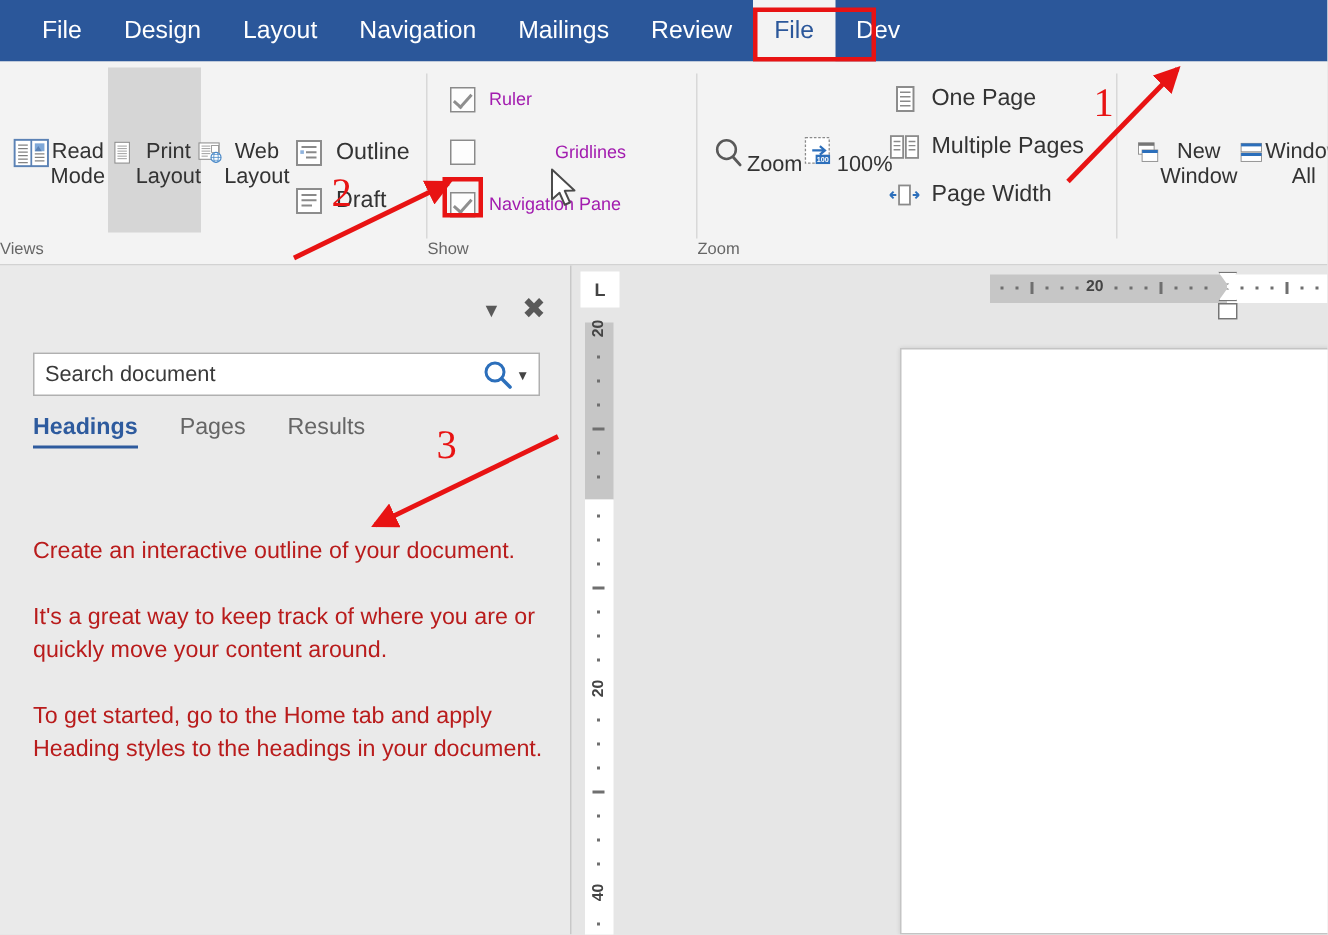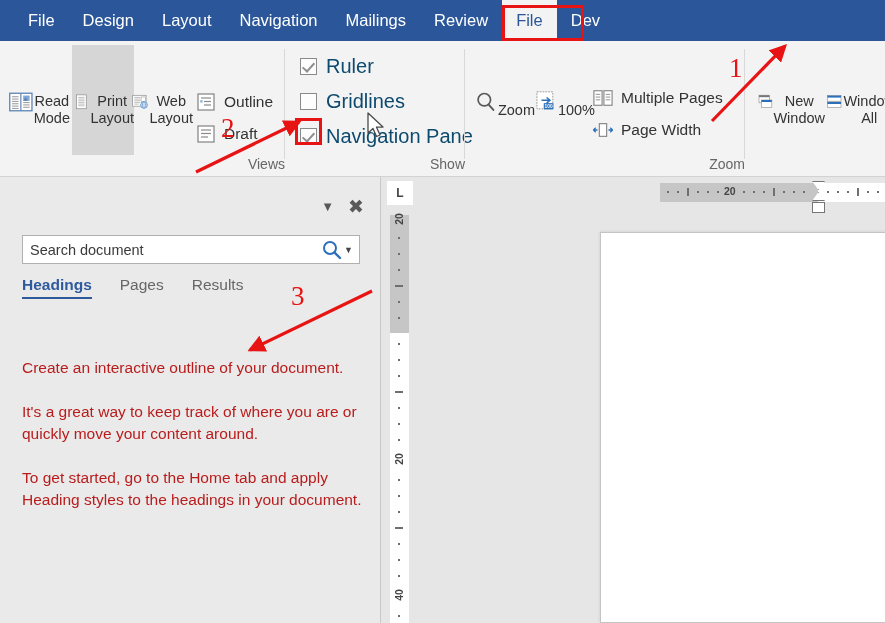--- a/index.html
+++ b/index.html
@@ -43,21 +43,21 @@
 
   
   .ribbon {
     position: absolute; left: 0; top: 41px; width: 885px; height: 136px;
     background: #f3f3f3;
     border-bottom: 1px solid #d2d2d2;
   }
   .rgroup { position: absolute; top: 0; height: 136px; }
   .glabel {
     position: absolute; bottom: 5px; left: 0; width: 100%;
-    text-align: right; font-size: 14px; color: #666; padding-left: 16px;
+    text-align: left; font-size: 11px; color: #666;
   }
   .gsep {
     position: absolute; top: 8px; width: 1px; height: 110px;
     background: #d8d8d8;
   }
 
   
   .bigbtn {
     position: absolute; top: 4px;
     width: 62px; height: 110px;
@@ -88,21 +88,21 @@
   }
   .chkbox.checked::after {
     content: "";
     position: absolute;
     left: 4px; top: 1px;
     width: 5px; height: 10px;
     border: solid #8e8e8e;
     border-width: 0 2px 2px 0;
     transform: rotate(42deg);
   }
-  .chkrow .lbl { font-size: 20px; color: #0c4a6e; white-space: nowrap; }
+  .chkrow .lbl { font-size: 12px; color: #a21caf; white-space: nowrap; }
   .redbox-chk {
     position: absolute;
     width: 27px; height: 27px;
     border: 3.5px solid #e81313;
     pointer-events: none;
     z-index: 5;
   }
 
   
   .iconrow {
@@ -350,21 +350,21 @@
 
       <div class="glabel" style="left:0;width:285px;">Views</div>
       <div class="gsep" style="left:284px;"></div>
     </div>
 
     <div class="rgroup" style="left:285px;width:180px;">
       <div class="chkrow" style="left:15px;top:12px;">
         <span class="chkbox checked"></span>
         <span class="lbl">Ruler</span>
       </div>
-      <div class="chkrow" style="left:15px;top:47px;">
+      <div class="chkrow" style="left:15px;top:47px;gap:44px;">
         <span class="chkbox"></span>
         <span class="lbl">Gridlines</span>
       </div>
       <div class="chkrow" style="left:15px;top:82px;">
         <span class="chkbox checked"></span>
         <span class="lbl">Navigation Pane</span>
       </div>
       <div class="redbox-chk" style="left:10px;top:77px;"></div>
 
       <div class="glabel" style="left:0;width:180px;">Show</div>
@@ -383,20 +383,32 @@
       <div class="bigbtn" style="left:68px;">
         <svg width="44" height="44" viewBox="0 0 44 44">
           <rect x="7" y="4" width="28" height="30" fill="#fff" stroke="#8a8a8a" stroke-width="1.5" stroke-dasharray="3,2"></rect>
           <path d="M15 19 H29 M24 14 L30 19 L24 24" fill="none" stroke="#2c6fbb" stroke-width="2.6"></path>
           <rect x="19" y="24" width="17" height="11" fill="#2c6fbb"></rect>
           <text x="27.5" y="32.6" font-size="8.5" fill="#fff" text-anchor="middle" font-family="Liberation Sans, sans-serif" font-weight="bold">100</text>
         </svg>
         <div class="cap">100%</div>
       </div>
 
+      <div class="iconrow" style="left:128px;top:12px;">
+        <svg class="ico" viewBox="0 0 20 18">
+          <rect x="5" y="1" width="11" height="16" fill="#fff" stroke="#8a8a8a" stroke-width="1.3"></rect>
+          <g stroke="#8a8a8a" stroke-width="1.1">
+            <line x1="7" y1="4.5" x2="14" y2="4.5"></line>
+              <line x1="7" y1="7.5" x2="14" y2="7.5"></line>
+            <line x1="7" y1="10.5" x2="14" y2="10.5"></line>
+              <line x1="7" y1="13.5" x2="14" y2="13.5"></line>
+          </g>
+        </svg>
+        <span class="lbl">One Page</span>
+      </div>
 
       <div class="iconrow" style="left:128px;top:44px;">
         <svg class="ico" viewBox="0 0 22 18">
           <rect x="1" y="1" width="9" height="16" fill="#fff" stroke="#8a8a8a" stroke-width="1.3"></rect>
           <rect x="12" y="1" width="9" height="16" fill="#fff" stroke="#8a8a8a" stroke-width="1.3"></rect>
           <g stroke="#8a8a8a" stroke-width="1">
             <line x1="3" y1="5" x2="8" y2="5"></line>
               <line x1="3" y1="8" x2="8" y2="8"></line>
               <line x1="3" y1="11" x2="8" y2="11"></line>
             <line x1="14" y1="5" x2="19" y2="5"></line>

